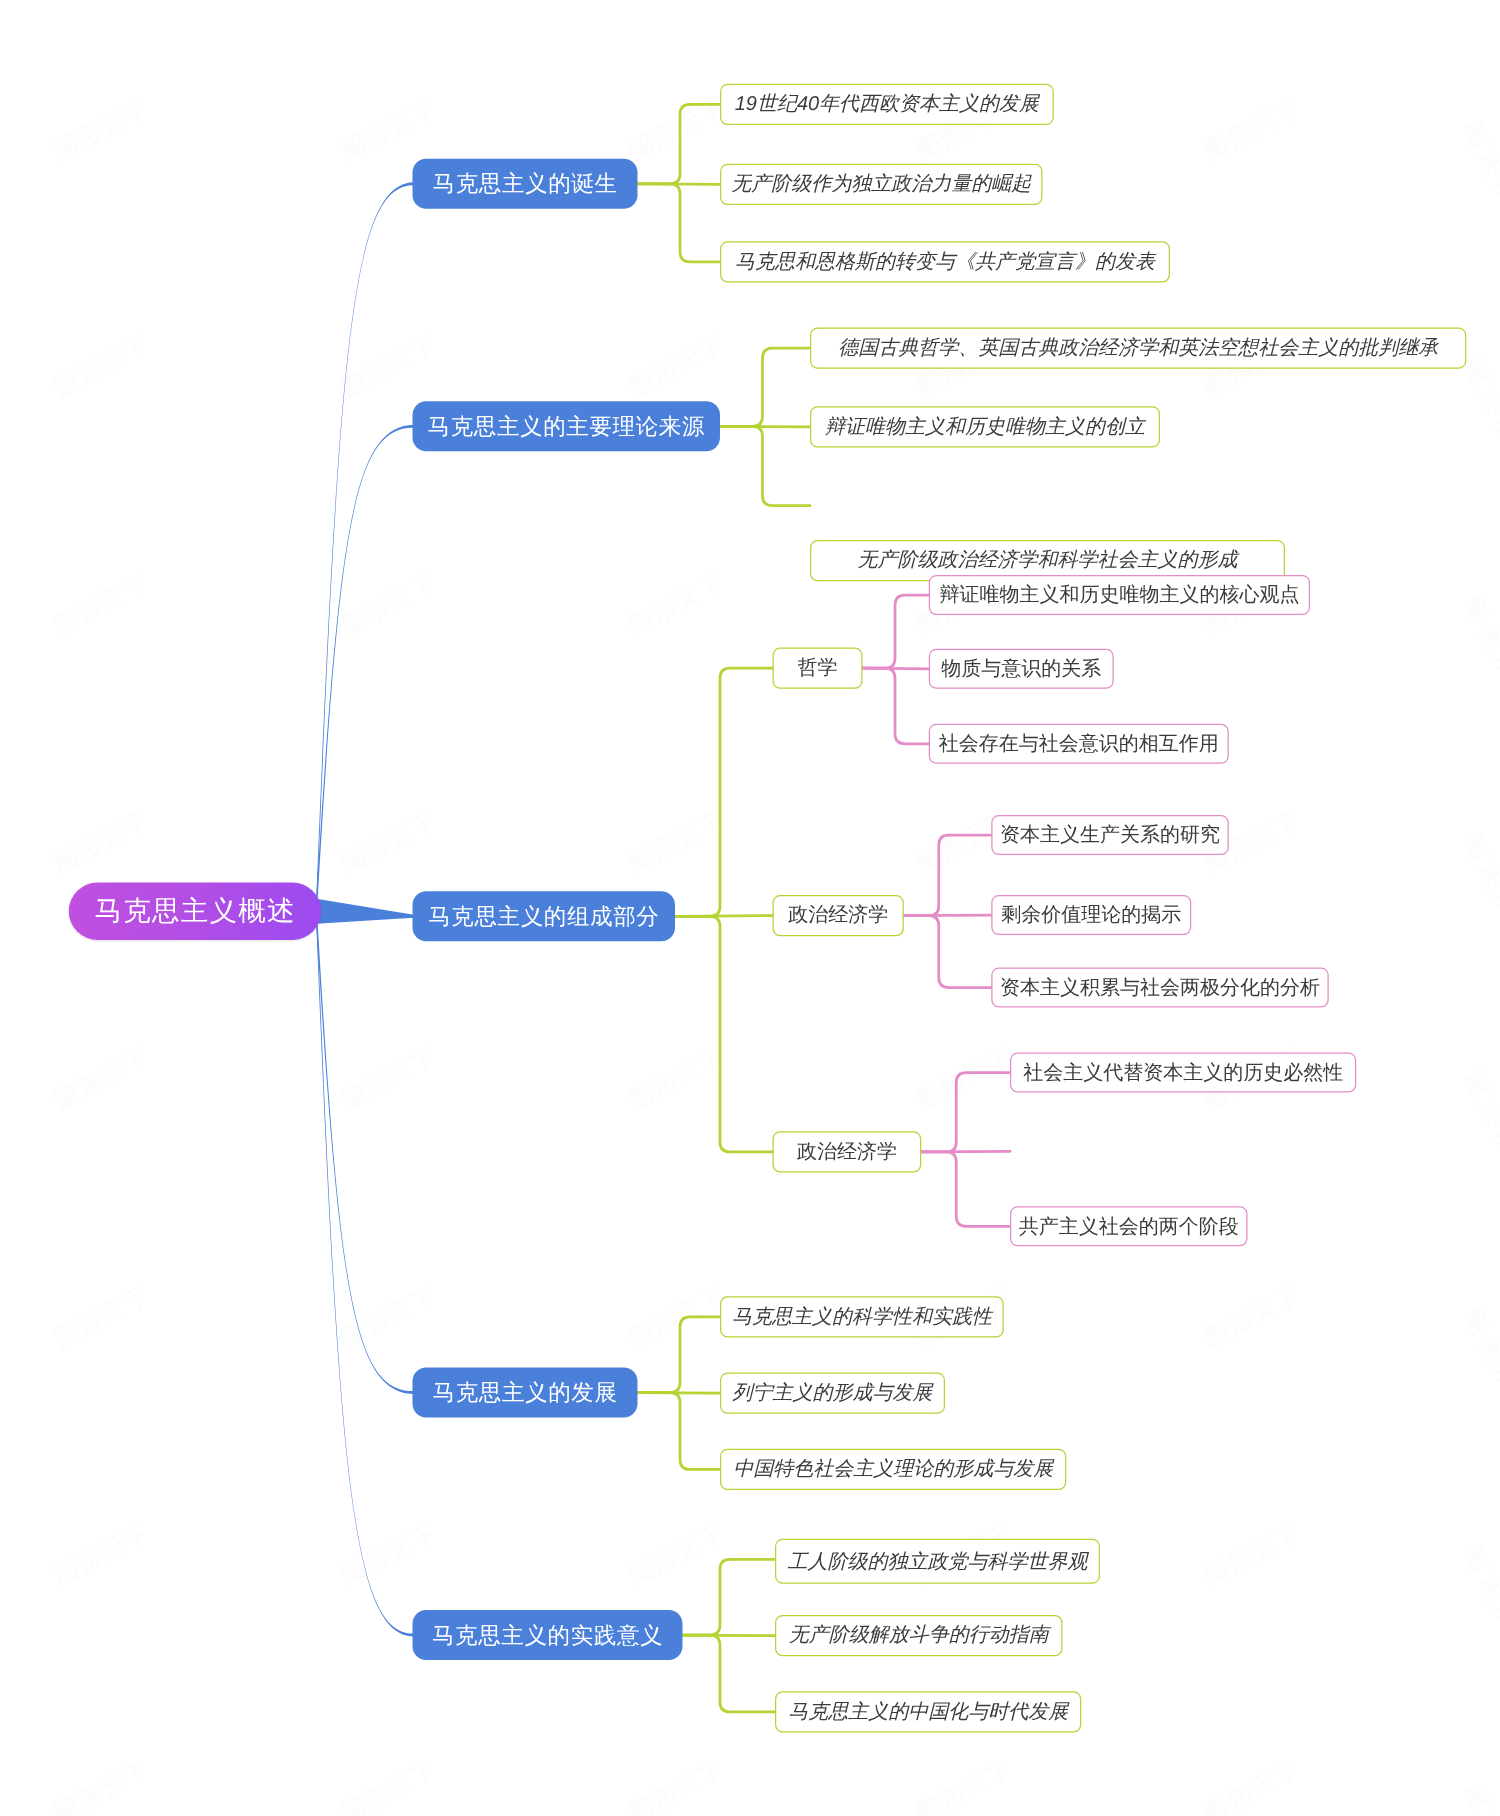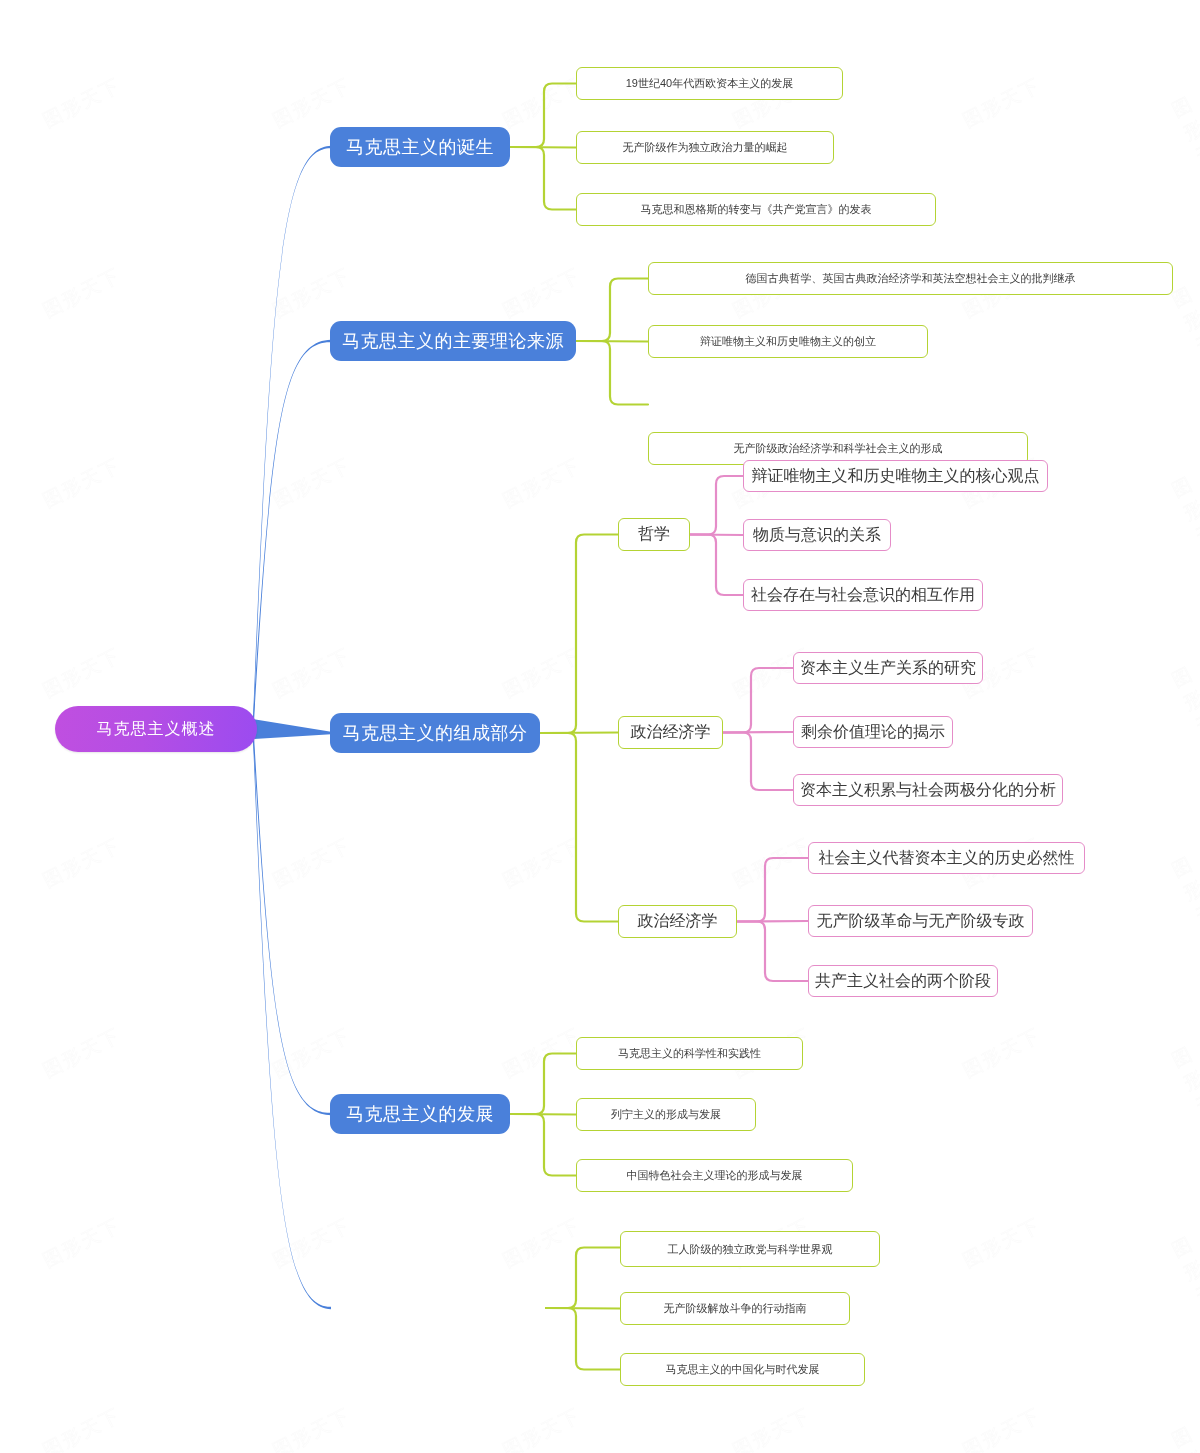--- a/index.html
+++ b/index.html
@@ -10,41 +10,41 @@
   #canvas{position:relative;width:1200px;height:1453px;background:#fff;}
   svg.links{position:absolute;left:0;top:0;width:1200px;height:1453px;pointer-events:none;}
 
   
   .node{position:absolute;box-sizing:border-box;display:flex;align-items:center;
         justify-content:center;white-space:nowrap;}
 
   .root{
     border-radius:40px;
     background:linear-gradient(100deg,#c04fe0 0%,#b44ee4 45%,#9b4bf0 100%);
-    color:#ffffff;font-size:16px;letter-spacing:1px;
+    color:#ffffff;font-size:22px;letter-spacing:1px;
     padding:0 22px;box-shadow:0 1px 2px rgba(0,0,0,.10);
   }
 
   .lvl1{
     border-radius:11px;
     background:#4a80da;
     color:#ffffff;font-size:18px;letter-spacing:.5px;
     padding:0 16px;
   }
 
   .lvl2{
     border-radius:6px;
     background:#ffffff;border:1.6px solid #b4d334;
     color:#3b3b3b;font-size:16px;padding:0 12px;
   }
 
   .leaf-green{
     border-radius:6px;
     background:#ffffff;border:1.6px solid #b4d334;
-    color:#3b3b3b;font-size:11px;padding:0 11px;
+    color:#3b3b3b;font-size:16px;padding:0 11px;font-style:italic;
   }
 
   .leaf-pink{
     border-radius:6px;
     background:#ffffff;border:1.6px solid #e58cc8;
     color:#3b3b3b;font-size:16px;padding:0 11px;
   }
 
   
   .wm{position:absolute;font-size:19px;color:#000;opacity:.045;
@@ -199,40 +199,40 @@
   <div class="node leaf-pink" style="left:793px;top:774px;width:270px;height:32px;">
     <span>资本主义积累与社会两极分化的分析</span>
   </div>
 
   <div class="node lvl2" style="left:618px;top:905px;width:119px;height:33px;">
     <span>政治经济学</span>
   </div>
   <div class="node leaf-pink" style="left:808px;top:842px;width:277px;height:32px;">
     <span>社会主义代替资本主义的历史必然性</span>
   </div>
-  <div class="node leaf-pink" style="left:808px;top:905px;width:225px;height:32px;">
-    <span>无产阶级革命与无产阶级专政</span>
-  </div>
   <div class="node leaf-pink" style="left:808px;top:965px;width:190px;height:32px;">
     <span>共产主义社会的两个阶段</span>
   </div>
 
   <div class="node lvl1" style="left:330px;top:1094px;width:180px;height:40px;">
     <span>马克思主义的发展</span>
   </div>
   <div class="node leaf-green" style="left:576px;top:1037px;width:227px;height:33px;">
     <span>马克思主义的科学性和实践性</span>
   </div>
   <div class="node leaf-green" style="left:576px;top:1098px;width:180px;height:33px;">
     <span>列宁主义的形成与发展</span>
   </div>
   <div class="node leaf-green" style="left:576px;top:1159px;width:277px;height:33px;">
     <span>中国特色社会主义理论的形成与发展</span>
   </div>
 
+  <div class="node lvl1" style="left:330px;top:1288px;width:216px;height:40px;">
+    <span>马克思主义的实践意义</span>
+  </div>
   <div class="node leaf-green" style="left:620px;top:1231px;width:260px;height:36px;">
     <span>工人阶级的独立政党与科学世界观</span>
   </div>
   <div class="node leaf-green" style="left:620px;top:1292px;width:230px;height:33px;">
     <span>无产阶级解放斗争的行动指南</span>
   </div>
   <div class="node leaf-green" style="left:620px;top:1353px;width:245px;height:33px;text-align:center;">
     <span>马克思主义的中国化与时代发展</span>
   </div>
 

